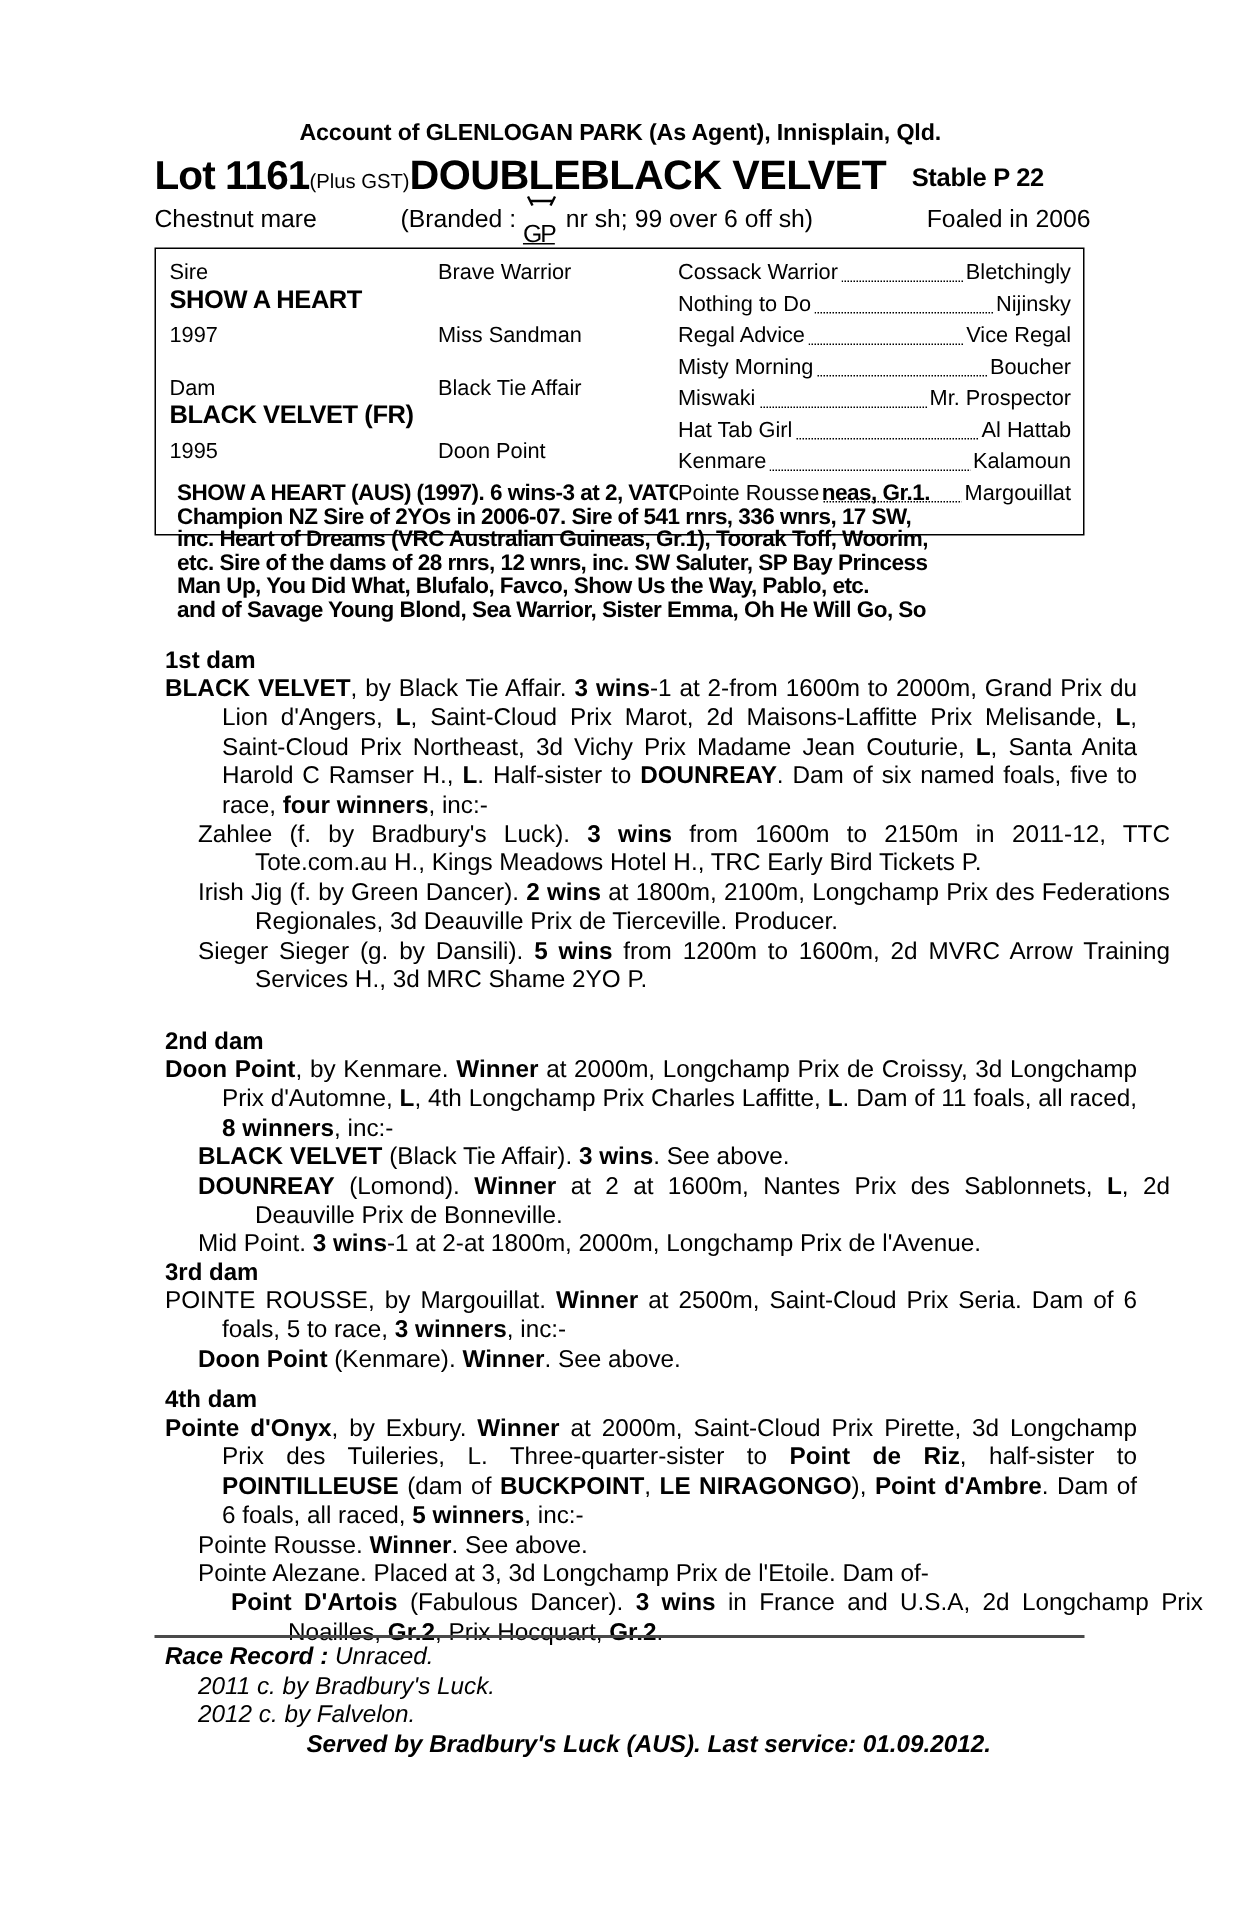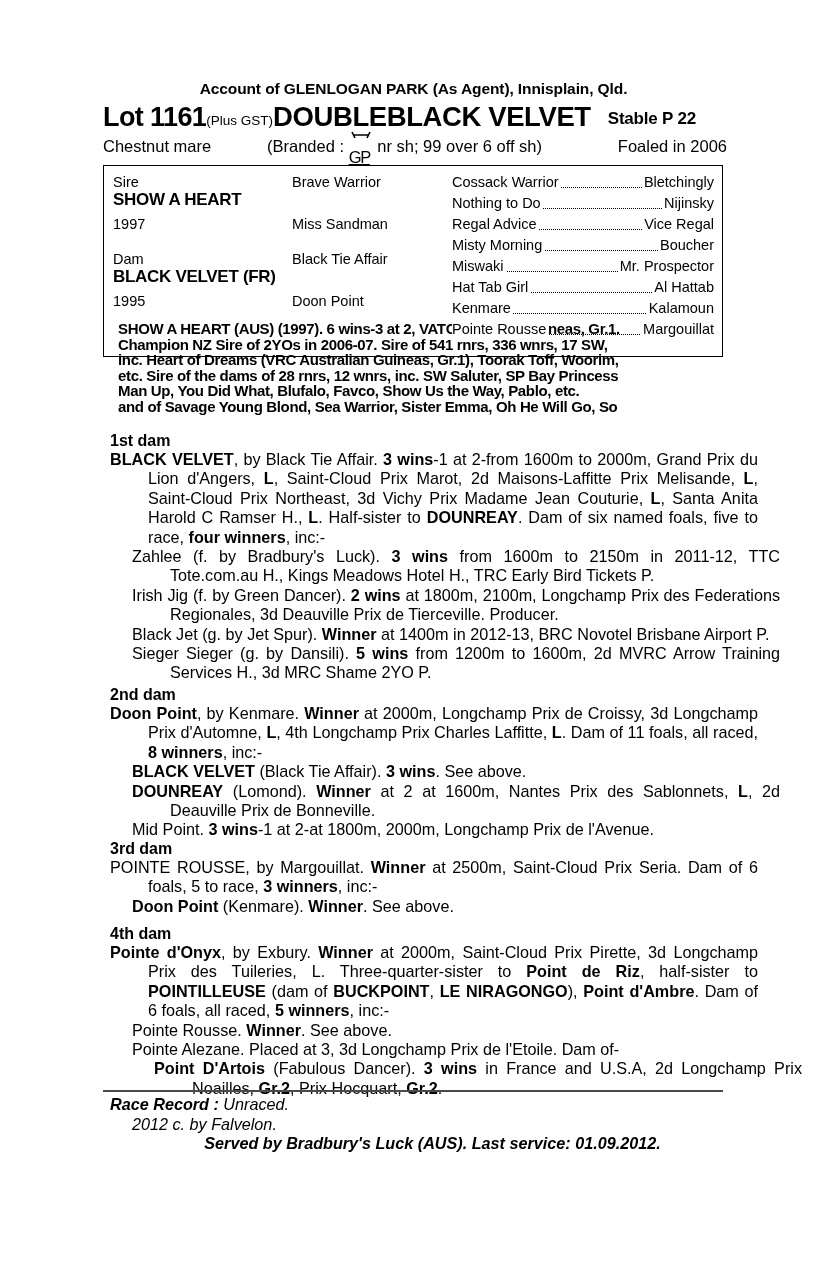--- a/index.html
+++ b/index.html
@@ -157,21 +157,20 @@
     <div>etc. Sire of the dams of 28 rnrs, 12 wnrs, inc. SW Saluter, SP Bay Princess</div>
     <div>Man Up, You Did What, Blufalo, Favco, Show Us the Way, Pablo, etc.</div>
     <div>and of Savage Young Blond, Sea Warrior, Sister Emma, Oh He Will Go, So</div>
   </div>
 
   <div class="section" style="top:432px">
     <div class="damhead">1st dam</div>
     <div class="para hang1"><b>BLACK VELVET</b>, by Black Tie Affair. <b>3 wins</b>-1 at 2-from 1600m to 2000m, Grand Prix du Lion d'Angers, <b>L</b>, Saint-Cloud Prix Marot, 2d Maisons-Laffitte Prix Melisande, <b>L</b>, Saint-Cloud Prix Northeast, 3d Vichy Prix Madame Jean Couturie, <b>L</b>, Santa Anita Harold C Ramser H., <b>L</b>. Half-sister to <b>DOUNREAY</b>. Dam of six named foals, five to race, <b>four winners</b>, inc:-</div>
     <div class="para hang2">Zahlee (f. by Bradbury's Luck). <b>3 wins</b> from 1600m to 2150m in 2011-12, TTC Tote.com.au H., Kings Meadows Hotel H., TRC Early Bird Tickets P.</div>
     <div class="para hang2">Irish Jig (f. by Green Dancer). <b>2 wins</b> at 1800m, 2100m, Longchamp Prix des Federations Regionales, 3d Deauville Prix de Tierceville. Producer.</div>
-    <div class="para hang2">Black Jet (g. by Jet Spur). <b>Winner</b> at 1400m in 2012-13, BRC Novotel Brisbane Airport P.</div>
     <div class="para hang2">Sieger Sieger (g. by Dansili). <b>5 wins</b> from 1200m to 1600m, 2d MVRC Arrow Training Services H., 3d MRC Shame 2YO P.</div>
   </div>
 
   <div class="section" style="top:686px">
     <div class="damhead">2nd dam</div>
     <div class="para hang1"><b>Doon Point</b>, by Kenmare. <b>Winner</b> at 2000m, Longchamp Prix de Croissy, 3d Longchamp Prix d'Automne, <b>L</b>, 4th Longchamp Prix Charles Laffitte, <b>L</b>. Dam of 11 foals, all raced, <b>8 winners</b>, inc:-</div>
     <div class="para hang2 nj"><b>BLACK VELVET</b> (Black Tie Affair). <b>3 wins</b>. See above.</div>
     <div class="para hang2"><b>DOUNREAY</b> (Lomond). <b>Winner</b> at 2 at 1600m, Nantes Prix des Sablonnets, <b>L</b>, 2d Deauville Prix de Bonneville.</div>
     <div class="para hang1b nj" style="padding-left:38px;text-indent:-16px">Mid Point. <b>3 wins</b>-1 at 2-at 1800m, 2000m, Longchamp Prix de l'Avenue.</div>
   </div>
@@ -186,17 +185,18 @@
     <div class="damhead">4th dam</div>
     <div class="para hang1"><b>Pointe d'Onyx</b>, by Exbury. <b>Winner</b> at 2000m, Saint-Cloud Prix Pirette, 3d Longchamp Prix des Tuileries, L. Three-quarter-sister to <b>Point de Riz</b>, half-sister to <b>POINTILLEUSE</b> (dam of <b>BUCKPOINT</b>, <b>LE NIRAGONGO</b>), <b>Point d'Ambre</b>. Dam of 6 foals, all raced, <b>5 winners</b>, inc:-</div>
     <div class="para hang2 nj" style="padding-left:38px;text-indent:-16px">Pointe Rousse. <b>Winner</b>. See above.</div>
     <div class="para hang2 nj" style="padding-left:38px;text-indent:-16px">Pointe Alezane. Placed at 3, 3d Longchamp Prix de l'Etoile. Dam of-</div>
     <div class="para hang3"><b>Point D'Artois</b> (Fabulous Dancer). <b>3 wins</b> in France and U.S.A, 2d Longchamp Prix Noailles, <b>Gr.2</b>, Prix Hocquart, <b>Gr.2</b>.</div>
   </div>
 
   <div class="rule"></div>
   <div class="footer">
     <div><span class="lbl">Race Record :</span> <span>Unraced.</span></div>
+    <div class="ind">2011 c. by Bradbury's Luck.</div>
     <div class="ind">2012 c. by Falvelon.</div>
     <div class="served">Served by Bradbury's Luck (AUS). Last service: 01.09.2012.</div>
   </div>
 
 </div>
 
 </body></html>

